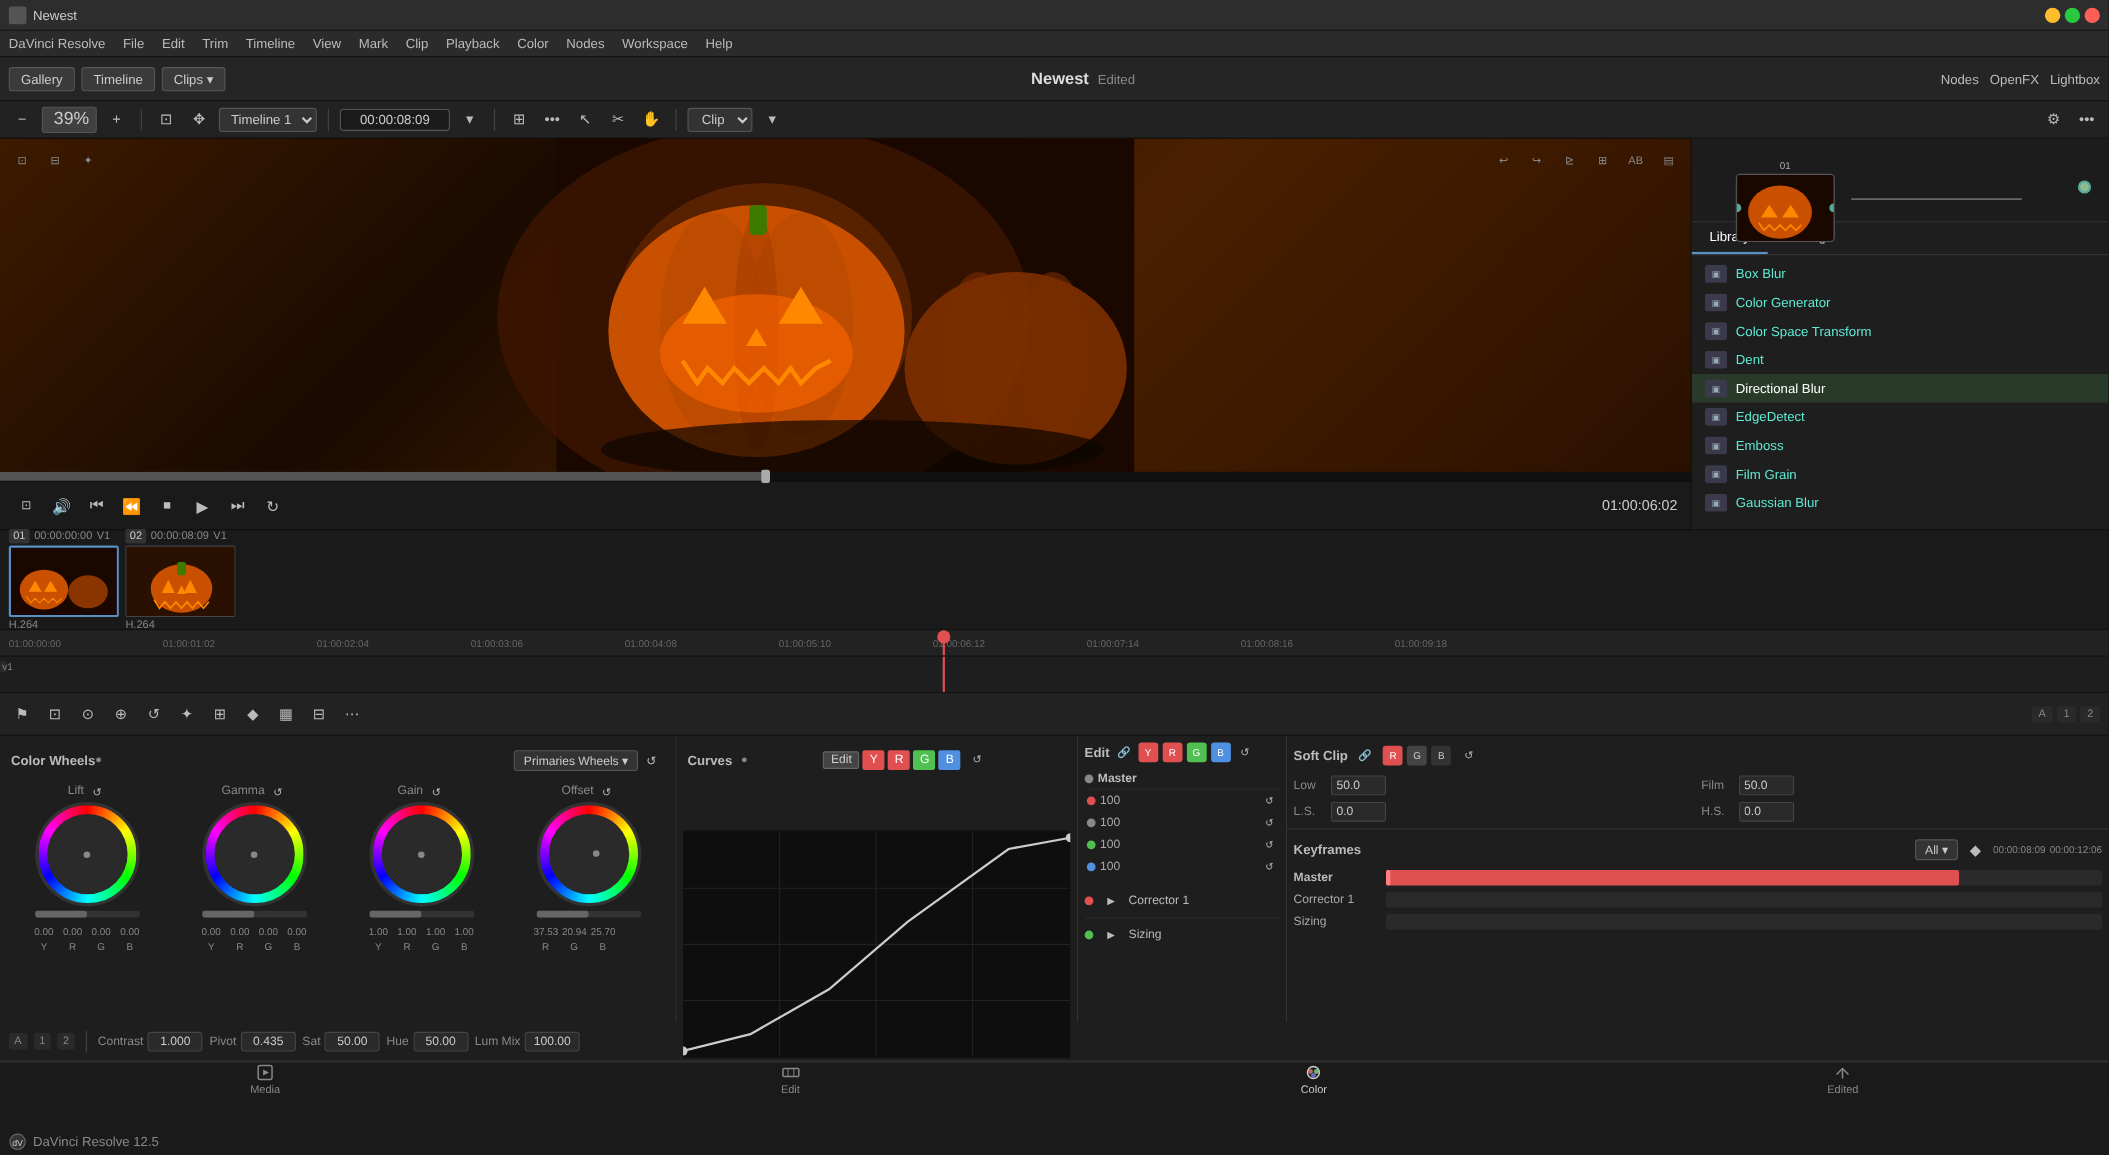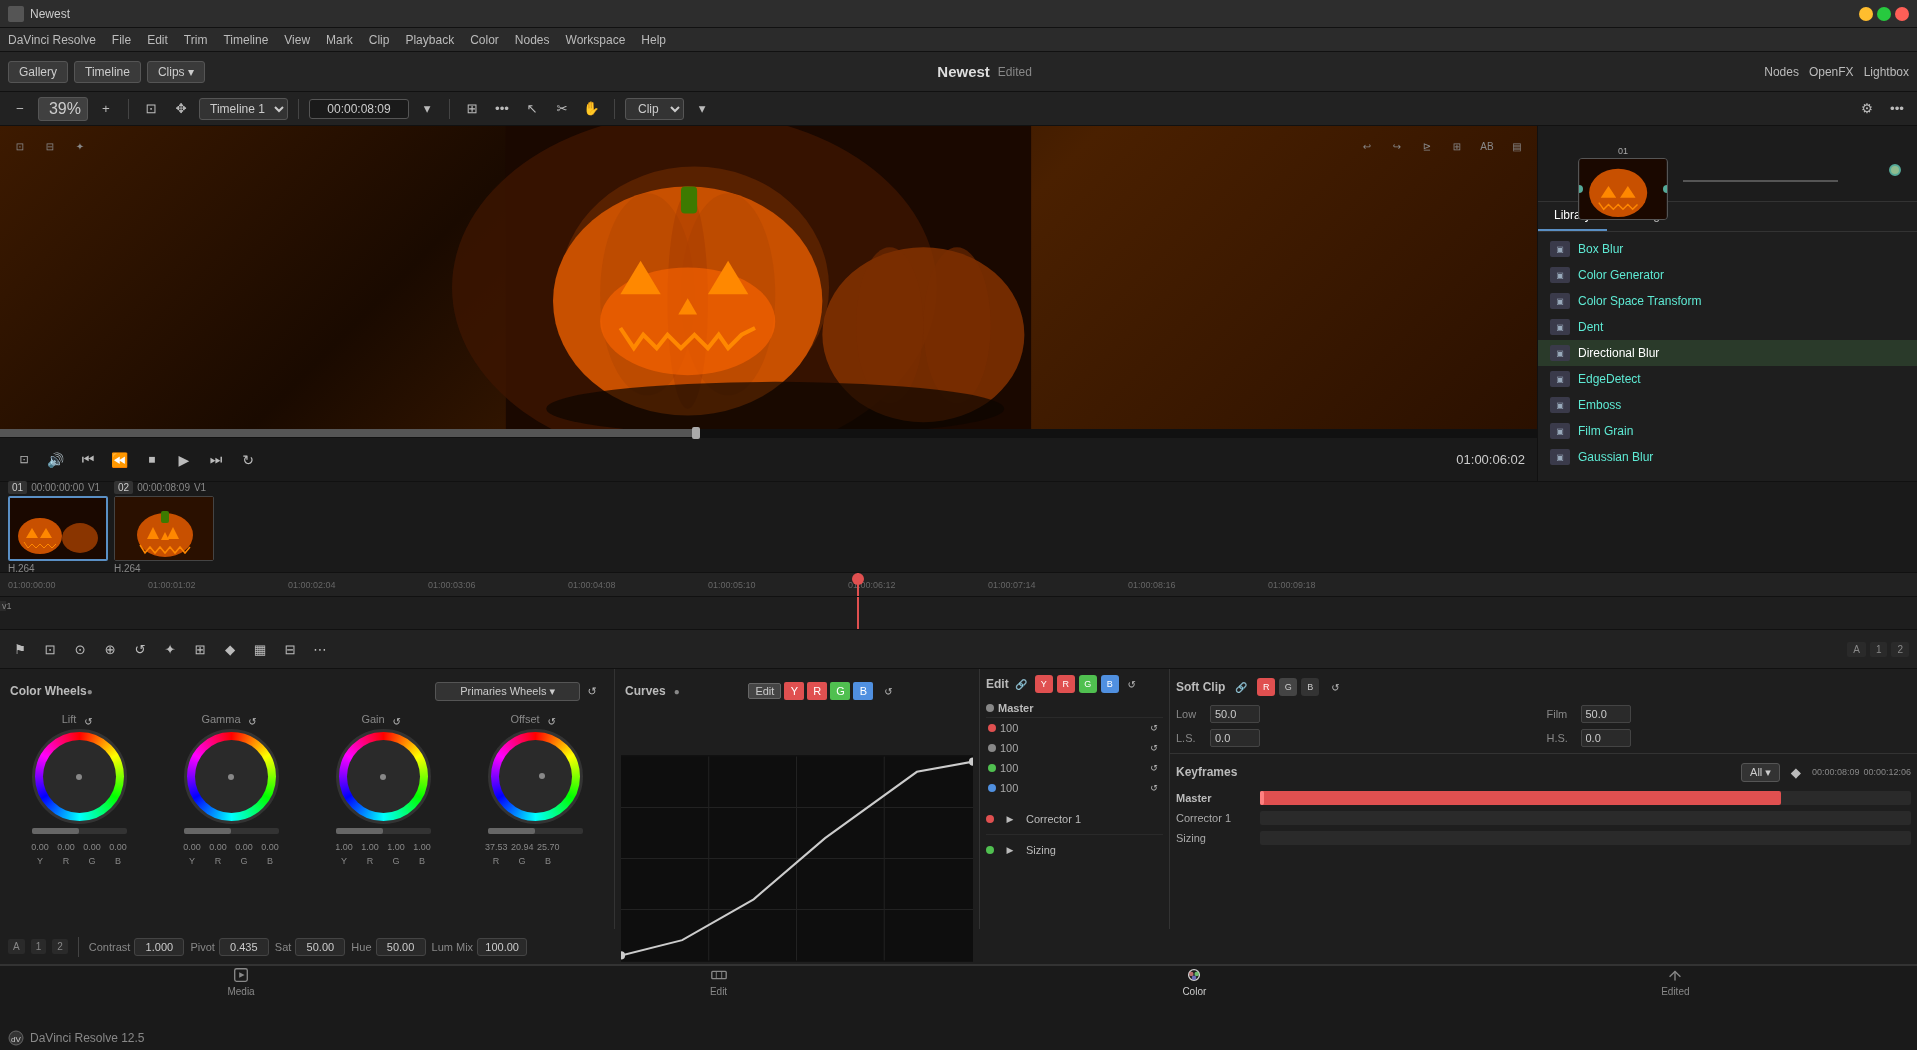--- a/index.html
+++ b/index.html
@@ -408,21 +408,21 @@
   </div>
 </div>
 
 <div style="display:flex;height:260px;background:#1a1a1a;">
 
   <div style="width:615px;background:#1e1e1e;border-right:1px solid #333;padding:6px;display:flex;flex-direction:column;">
     <div class="panel-header">
       <span class="panel-title">Color Wheels</span>
       <span style="font-size:10px;color:#888;">●</span>
       <span style="flex:1;"></span>
-      <button style="background:#333;border:1px solid #555;color:#ccc;font-size:11px;padding:2px 24px;border-radius:3px;cursor:pointer;">Primaries Wheels ▾</button>
+      <button style="background:#333;border:1px solid #555;color:#ccc;font-size:11px;padding:2px 8px;border-radius:3px;cursor:pointer;">Primaries Wheels ▾</button>
       <button class="icon-btn" style="font-size:11px;">↺</button>
     </div>
     <div class="wheels-row">
 
       <div class="wheel-container">
         <div style="display:flex;align-items:center;gap:4px;">
           <span class="wheel-label">Lift</span>
           <button class="icon-btn" style="font-size:10px;width:16px;height:16px;">↺</button>
         </div>
         <div class="color-wheel">

